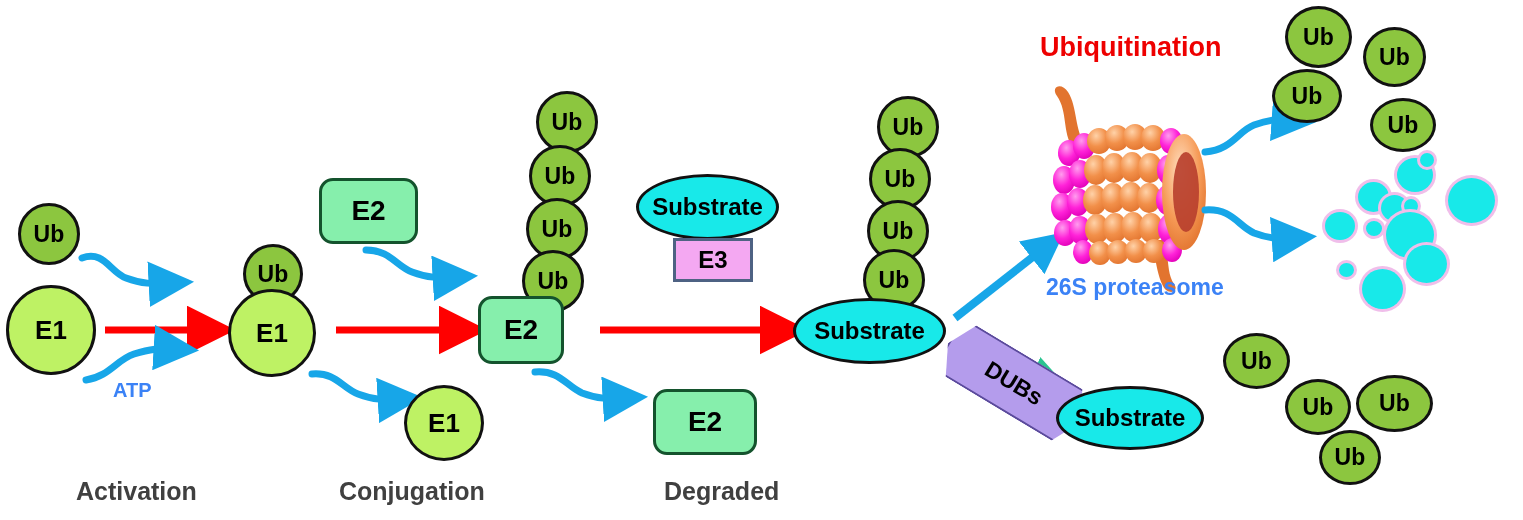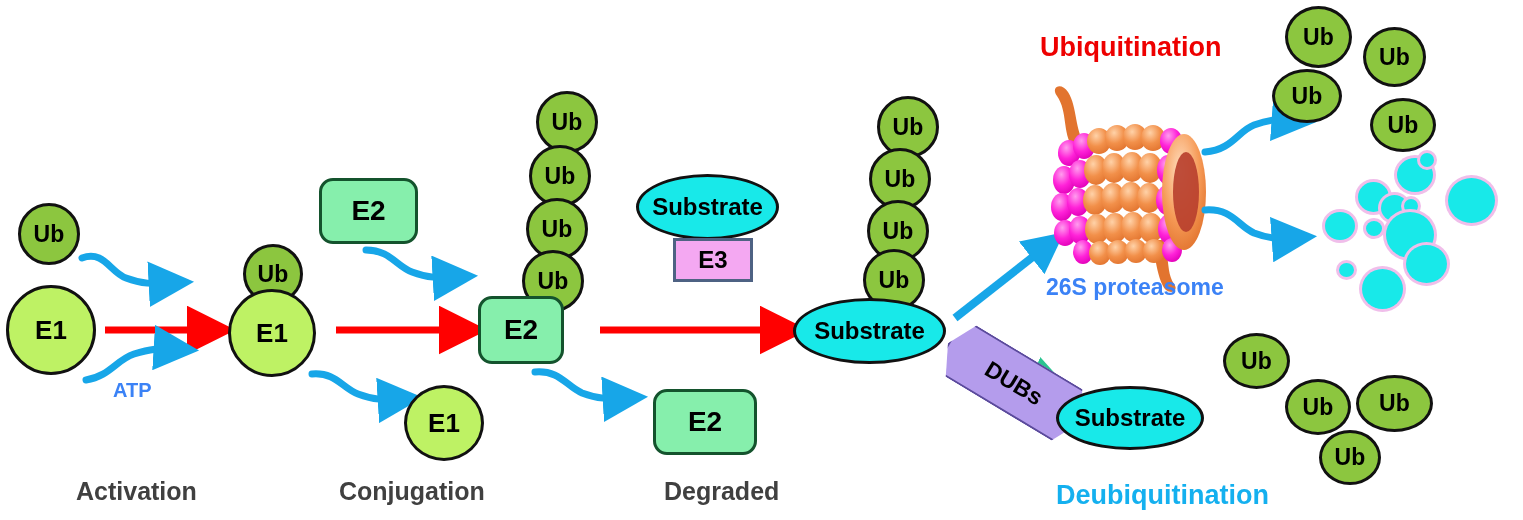--- a/index.html
+++ b/index.html
@@ -248,21 +248,20 @@
   <div class="blob" style="left:1339px;top:263px;width:15px;height:14px;"></div>
   <div class="blob" style="left:1362px;top:269px;width:41px;height:40px;"></div>
 
 
   <div class="dubs" style="left:937px;top:353px;">
     <span>DUBs</span>
   </div>
   <div class="node sub" style="left:1056px;top:386px;width:148px;height:64px;">
     <span>Substrate</span>
   </div>
-  <div class="title-deubi" style="left:1056px;top:480px;">Deubiquitination</div>
 
   <div class="node ub" style="left:1223px;top:333px;width:67px;height:56px;">
     <span>Ub</span>
   </div>
   <div class="node ub" style="left:1285px;top:379px;width:66px;height:56px;">
     <span>Ub</span>
   </div>
   <div class="node ub" style="left:1356px;top:375px;width:77px;height:57px;">
     <span>Ub</span>
   </div>

